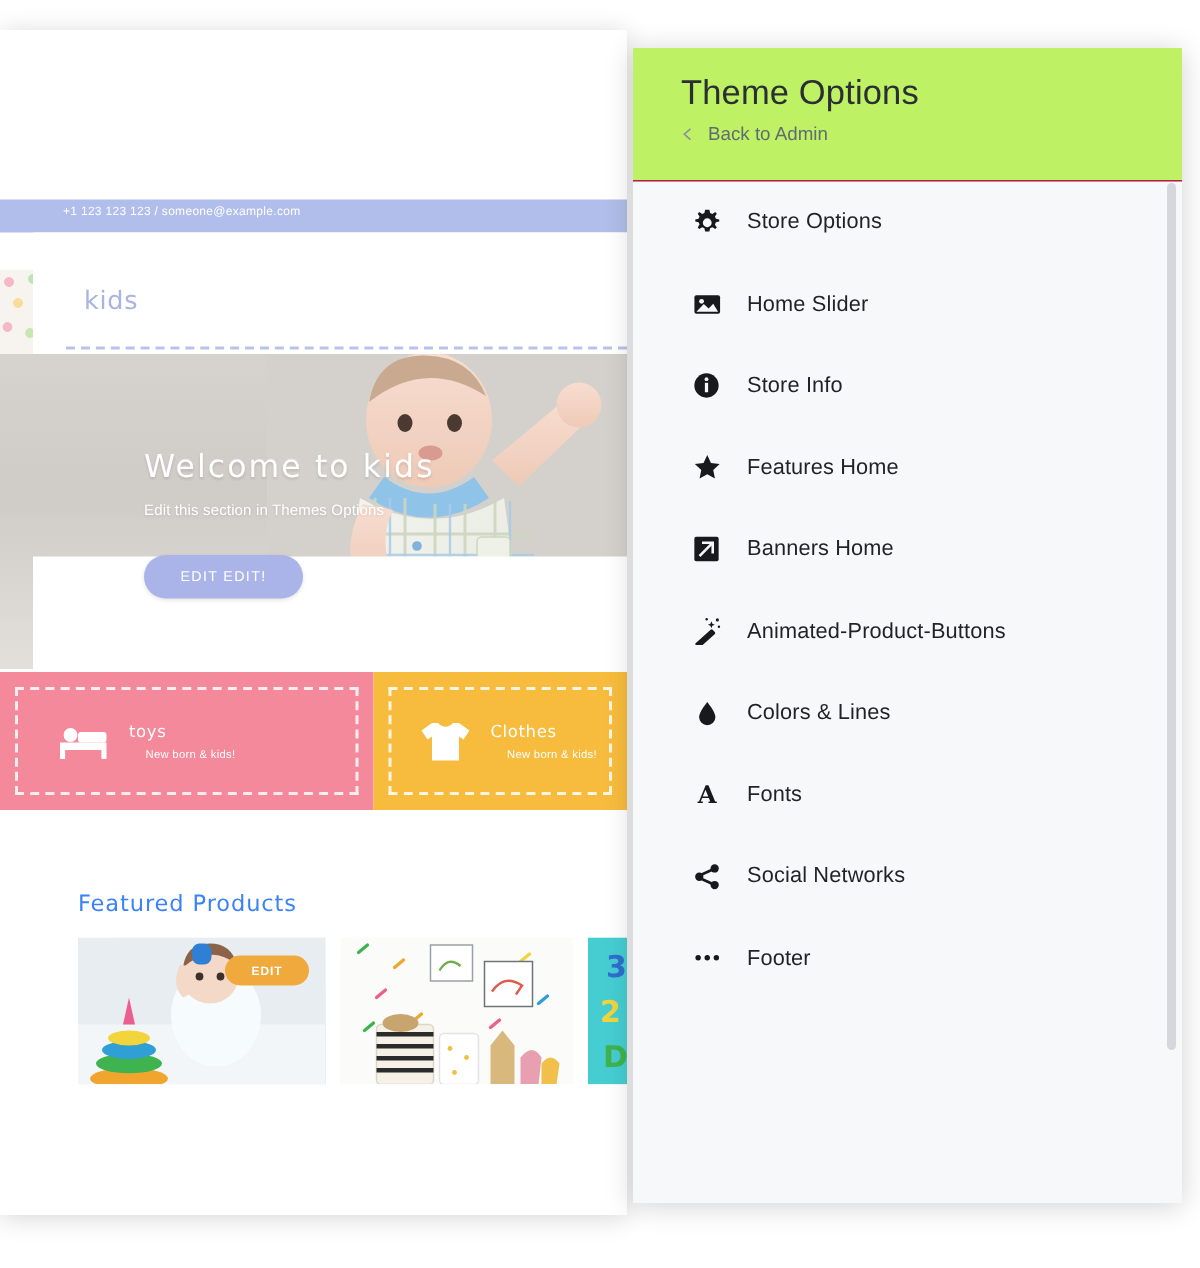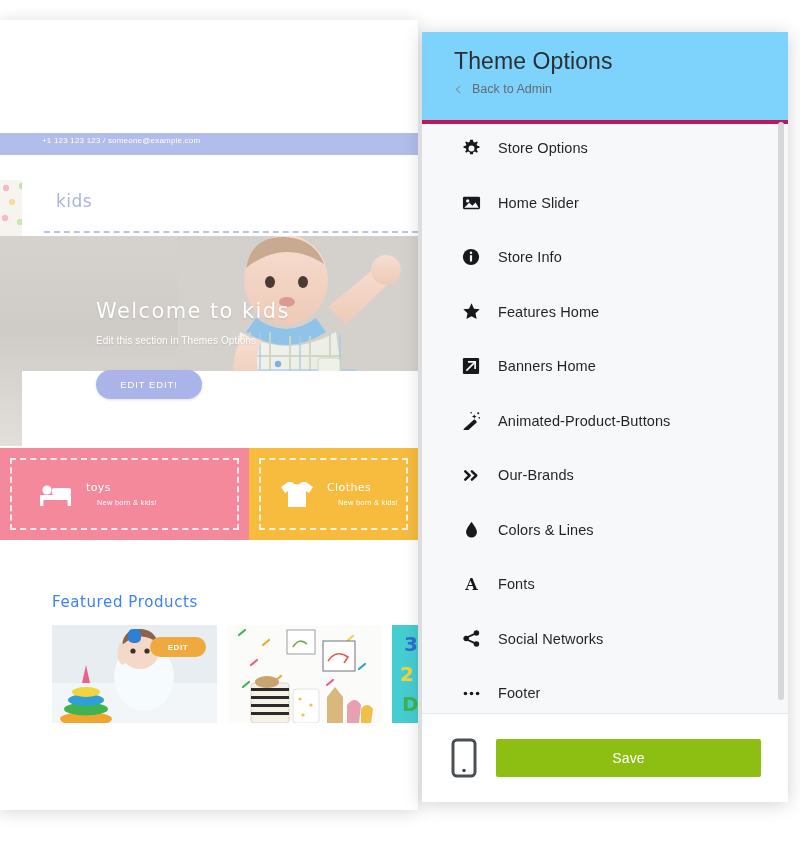--- a/index.html
+++ b/index.html
@@ -155,22 +155,22 @@
   
   #panel {
     position:absolute; left:422px; top:32px;
     width:366px; height:770px;
     background:#f7f8fa;
     box-shadow: 0 2px 18px rgba(0,0,0,0.18);
     overflow:hidden;
   }
   .panel-header {
     position:absolute; left:0; top:0; width:366px; height:88px;
-    background:#7dd3fc;
-    border-bottom:4px solid #be185d;
+    background:#bef264;
+    border-bottom:1px solid #be185d;
   }
   .panel-title {
     position:absolute; left:32px; top:16px;
     font-size:23px; color:#2b2f33; font-weight:normal;
     letter-spacing:.1px;
   }
   .back-link {
     position:absolute; left:32px; top:50px;
     display:flex; align-items:center; gap:9px;
     cursor:pointer;
@@ -523,29 +523,20 @@
             <rect x="0.6" y="13.4" width="16" height="4.2" rx="1" transform="rotate(-42 8.6 15.5)"></rect>
             <path d="M12.9 3.4 L13.6 5.1 L15.3 5.8 L13.6 6.5 L12.9 8.2 L12.2 6.5 L10.5 5.8 L12.2 5.1 Z"></path>
             <circle cx="17.1" cy="2.4" r="1.1"></circle>
             <circle cx="9.6" cy="1.9" r="0.85"></circle>
             <circle cx="18.2" cy="7.2" r="0.85"></circle>
           </svg>
         </span>
         <span class="menu-label">Animated-Product-Buttons</span>
       </div>
 
-      <div class="menu-item">
-        <span class="menu-icon">
-          <svg width="19" height="19" viewBox="0 0 20 20" fill="none" stroke="#17191c" stroke-width="2.6" stroke-linecap="round" stroke-linejoin="round">
-            <polyline points="3.4,5.6 8,10 3.4,14.4"></polyline>
-            <polyline points="10.4,5.6 15,10 10.4,14.4"></polyline>
-          </svg>
-        </span>
-        <span class="menu-label">Our-Brands</span>
-      </div>
 
       <div class="menu-item">
         <span class="menu-icon">
           <svg width="17" height="19" viewBox="0 0 20 20" fill="#17191c">
             <path d="M10 1.2 C10 1.2 3.6 9 3.6 13 a6.4 6.4 0 0 0 12.8 0 C16.4 9 10 1.2 10 1.2 Z"></path>
           </svg>
         </span>
         <span class="menu-label">Colors &amp; Lines</span>
       </div>
 
@@ -580,24 +571,15 @@
           </svg>
         </span>
         <span class="menu-label">Footer</span>
       </div>
 
     </div>
 
     <div class="scroll-track"></div>
     <div class="scroll-thumb"></div>
 
-    <div class="panel-footer">
-      <div class="mobile-btn">
-        <svg width="26" height="40" viewBox="0 0 26 40">
-          <rect x="2" y="2" width="22" height="36" rx="4" fill="none" stroke="#4a4f55" stroke-width="3"></rect>
-          <circle cx="13" cy="32.5" r="1.8" fill="#4a4f55"></circle>
-        </svg>
-      </div>
-      <button class="save-btn">Save</button>
-    </div>
 
   </div>
 </div>
 
 </body></html>

